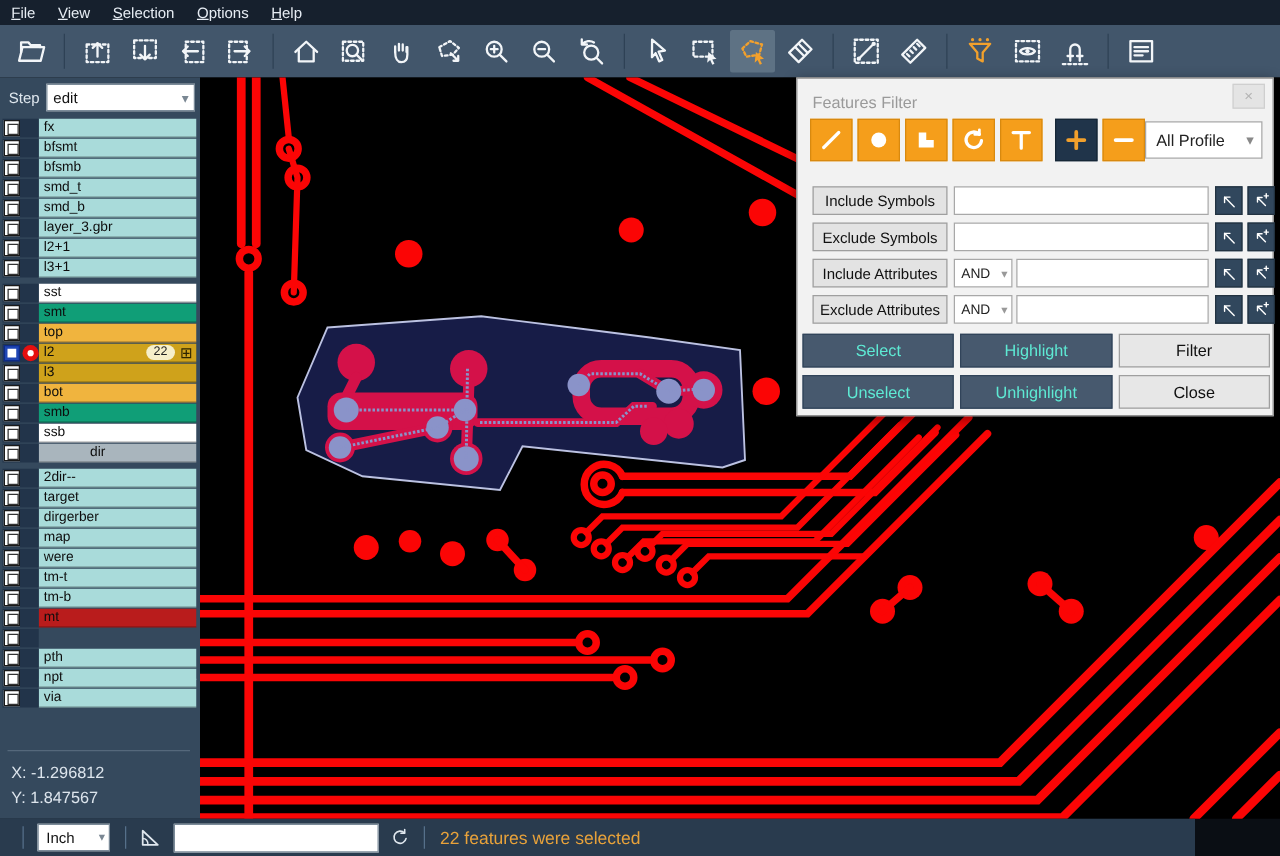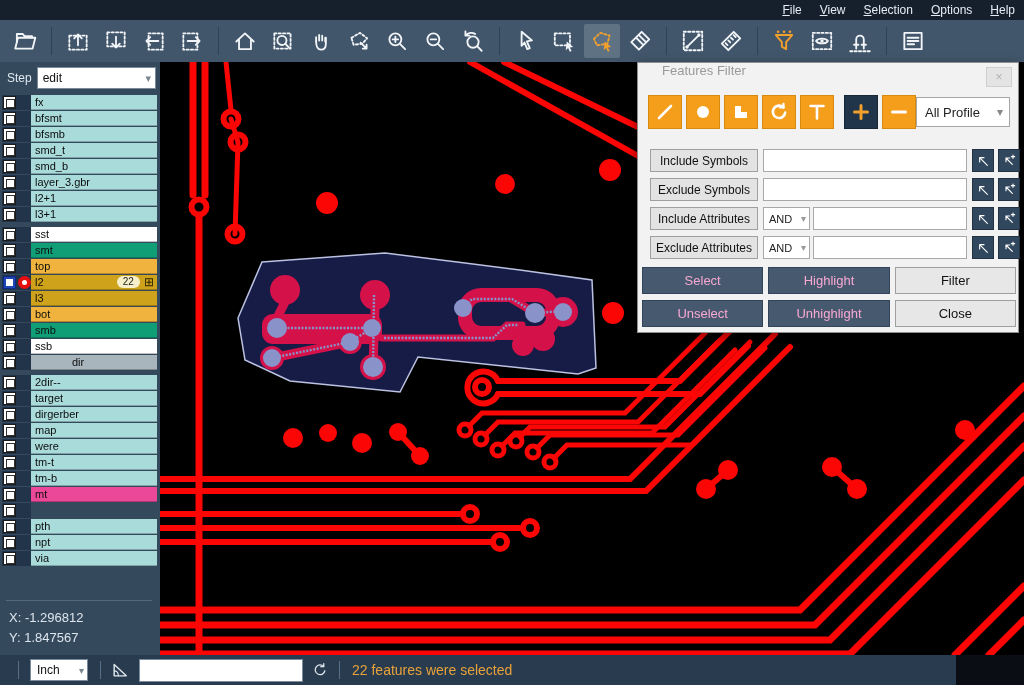--- a/index.html
+++ b/index.html
@@ -2,21 +2,21 @@
 <html><head>
 <meta charset="utf-8">
 <style>
   * { box-sizing: border-box; margin: 0; padding: 0; }
   html,body { width:1024px; height:685px; }
   body { font-family: "Liberation Sans", sans-serif; background:#10161f; }
   .window { position:relative; width:1024px; height:685px; overflow:hidden; background:#0a0e14; }
 
   
   .menubar { position:absolute; left:0; top:0; width:1024px; height:20px; background:#16202d;
-             display:flex; align-items:center; color:#e6ecf3; font-size:12px;justify-content:flex-end; }
+             display:flex; align-items:center; color:#e6ecf3; font-size:12px; }
   .menu-item { padding:2px 9px; cursor:default; }
   .menu-item .u { text-decoration:underline; }
 
   
   .toolbar { position:absolute; left:0; top:20px; width:1024px; height:42px; background:#42566b;
              display:flex; align-items:center; padding-left:6px; }
   .tbtn { width:36px; height:34px; display:flex; align-items:center; justify-content:center;
           color:#f2f5f8; border-radius:2px; margin:0 1px; }
   .tbtn.accent { color:#f2a02c; }
   .tbtn.active { background:#5e7284; }
@@ -46,21 +46,21 @@
   .lgrid { font-size:12px; color:#2c2400; padding:0 3px 0 4px; line-height:13px; }
   .side-div { position:absolute; left:6px; top:538px; width:146px; height:1px; background:#55687b; }
   .coords { position:absolute; left:9px; top:546px; color:#dde5ed; font-size:13px; line-height:20px; }
 
   
   .canvas { position:absolute; left:160px; top:62px; width:864px; height:593px; background:#000; }
 
   
   .dialog { position:absolute; left:637px; top:62px; width:382px; height:271px; background:#f2f2f2;
             border:1px solid #8f8f8f; box-shadow:0 3px 10px rgba(0,0,0,.45); font-size:12px; }
-  .dlg-title { position:absolute; left:0; top:0; width:100%; height:26px; display:flex; align-items:flex-start;padding-left:12px; }
+  .dlg-title { position:absolute; left:0; top:0; width:100%; height:26px; display:flex; align-items:flex-end; }
   .dlg-title-text { color:#9a9a9a; font-size:13px; padding-left:12px; }
   .dlg-close { position:absolute; right:6px; top:4px; width:26px; height:20px; background:#e4e4e4;
                border:1px solid #cfcfcf; color:#b3b3b3; display:flex; align-items:center; justify-content:center;
                font-size:12px; }
   .dlg-tools { position:absolute; left:10px; top:32px; display:flex; }
   .ttool { width:34px; height:34px; background:#f59e1b; border:1px solid #d8890f; margin-right:4px;
            display:flex; align-items:center; justify-content:center; color:#fff; }
   .ttool.dark { background:#20344a; border-color:#152636; color:#f2a02c; margin-left:6px; }
   .ttool.orange { color:#fff; }
   .profile-select { position:absolute; right:8px; top:34px; width:94px; height:30px; background:#fff;
@@ -73,21 +73,21 @@
   .f-and { position:absolute; left:121px; top:0; width:47px; height:23px; background:#fff; border:1px solid #a8a8a8;
            display:flex; align-items:center; font-size:11px; color:#222; padding-left:5px; }
   .f-and .chev { margin-left:auto; color:#999; padding-right:3px; font-size:10px; }
   .f-input { position:absolute; top:0; height:23px; background:#fff; border:1px solid #a8a8a8; font-size:12px; padding:0 4px;
              font-family:"Liberation Sans",sans-serif; }
   .f-pick { position:absolute; top:0; width:22px; height:23px; background:#31475d; border:1px solid #223240;
             color:#fff; display:flex; align-items:center; justify-content:center; }
   .dlg-actions { position:absolute; left:4px; top:204px; width:374px; display:grid;
                  grid-template-columns:1fr 1fr 1fr; gap:6px 5px; }
   .abtn { height:27px; display:flex; align-items:center; justify-content:center; font-size:13px; }
-  .abtn.dark { background:#47596e; border:1px solid #31445a; color:#f9a8d4; }
+  .abtn.dark { background:#47596e; border:1px solid #31445a; color:#5eead4; }
   .abtn.light { background:#e7e7e7; border:1px solid #9f9f9f; color:#111; }
 
   
   .statusbar { position:absolute; left:0; top:655px; width:956px; height:30px; background:#293b4e;
                display:flex; align-items:center; color:#cfd9e2; }
   .ssep { width:1px; height:18px; background:#56708a; flex:none; }
   .unit-select { width:58px; height:22px; background:#fff; border:1px solid #7b8b99; display:flex;
                  align-items:center; font-size:12px; color:#111; padding-left:6px; flex:none; }
   .unit-select .chev { margin-left:auto; color:#7a8793; font-size:10px; padding-right:3px; }
   .status-input { width:164px; height:23px; background:#fff; border:1px solid #7b8b99; font-size:12px; padding:0 4px;
@@ -460,21 +460,21 @@
               <div class="cb"></div>
             </div>
             <div class="lbar" style="background: rgb(169, 219, 218);">
               <span>tm-b</span>
             </div>
           </div>
           <div class="layer-row">
             <div class="lcell">
               <div class="cb"></div>
             </div>
-            <div class="lbar" style="background: #ec4899;">
+            <div class="lbar" style="background: #b91c1c;">
               <span>mt</span>
             </div>
           </div>
           <div class="layer-row">
             <div class="lcell">
               <div class="cb"></div>
             </div>
             <div class="lbar" style="background: rgb(169, 219, 218); margin-top: 40px;">
               <span>out</span>
             </div>

